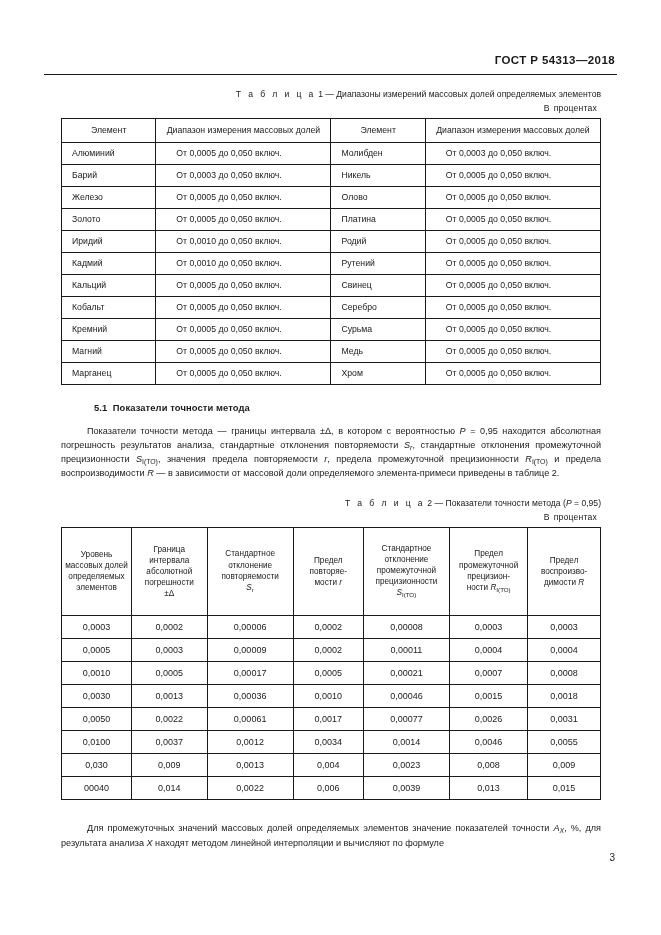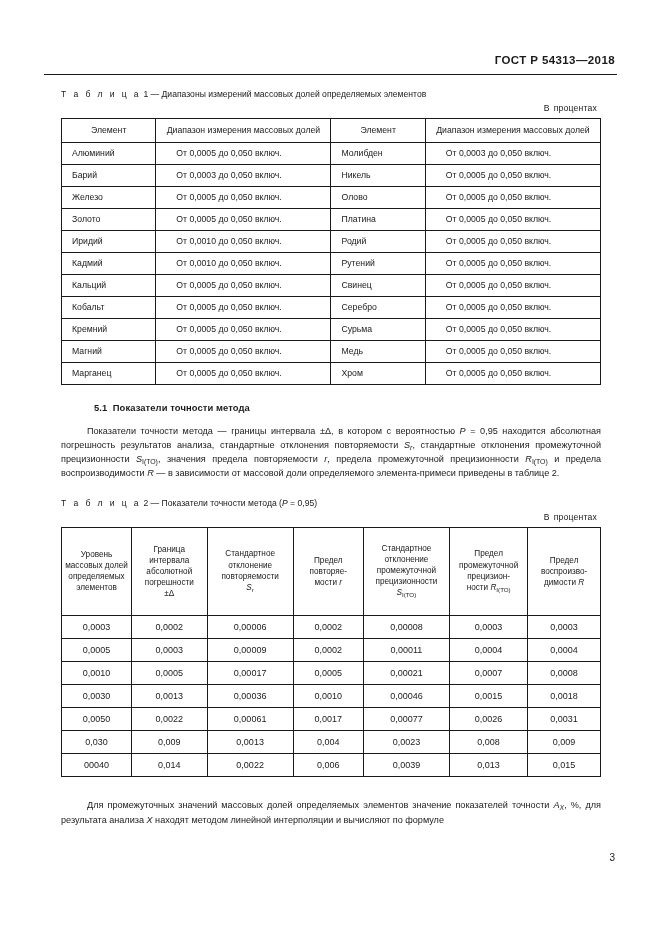--- a/index.html
+++ b/index.html
@@ -45,20 +45,21 @@
     top: 88px;
     left: 61px;
     width: 540px;
   }
 
   .table-caption {
     font-size: 8.6px;
     margin: 0 0 2px 0;
     line-height: 1.5;
     white-space: nowrap;
+    text-align: right;
   }
   .table-caption .spaced {
     letter-spacing: 2.4px;
   }
   .units-line {
     font-size: 8.6px;
     text-align: right;
     margin: 2px 0 5px 0;
     padding-right: 4px;
     letter-spacing: 0.2px;
@@ -327,20 +328,29 @@
         <tr>
             <td>0,0050</td>
             <td>0,0022</td>
             <td>0,00061</td>
             <td>0,0017</td>
             <td>0,00077</td>
             <td>0,0026</td>
             <td>0,0031</td>
           </tr>
         <tr>
+            <td>0,0100</td>
+            <td>0,0037</td>
+            <td>0,0012</td>
+            <td>0,0034</td>
+            <td>0,0014</td>
+            <td>0,0046</td>
+            <td>0,0055</td>
+          </tr>
+        <tr>
             <td>0,030</td>
             <td>0,009</td>
             <td>0,0013</td>
             <td>0,004</td>
             <td>0,0023</td>
             <td>0,008</td>
             <td>0,009</td>
           </tr>
         <tr>
             <td>00040</td>

